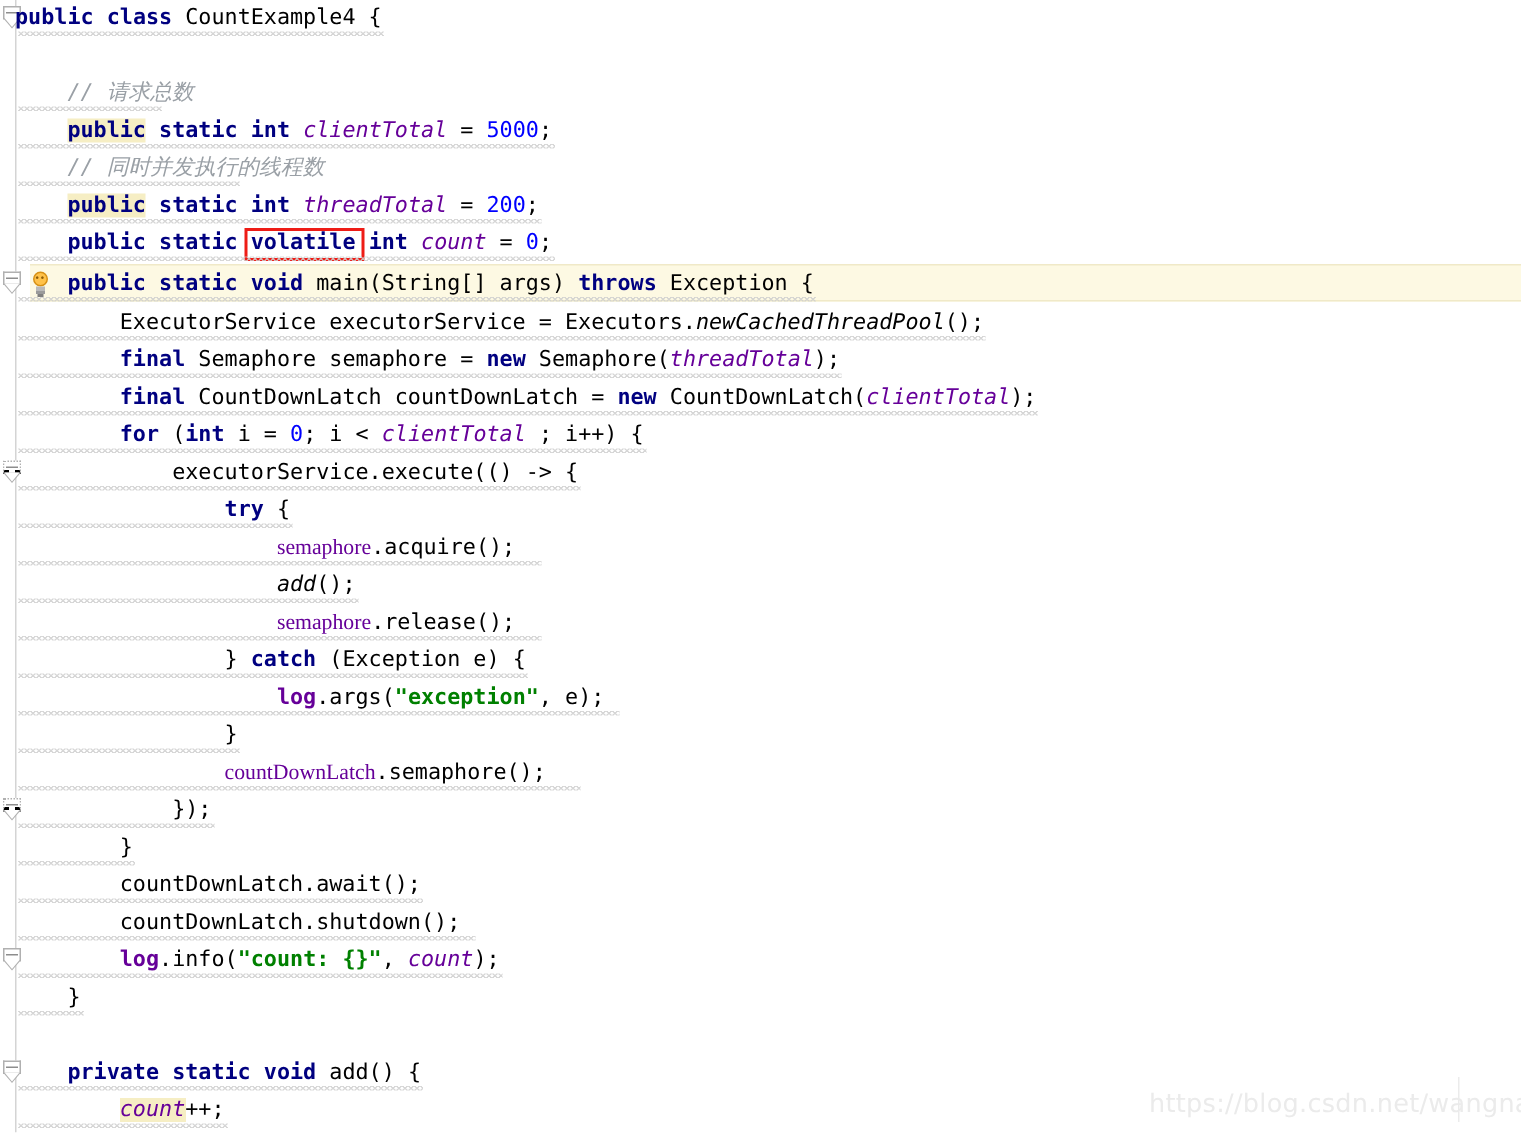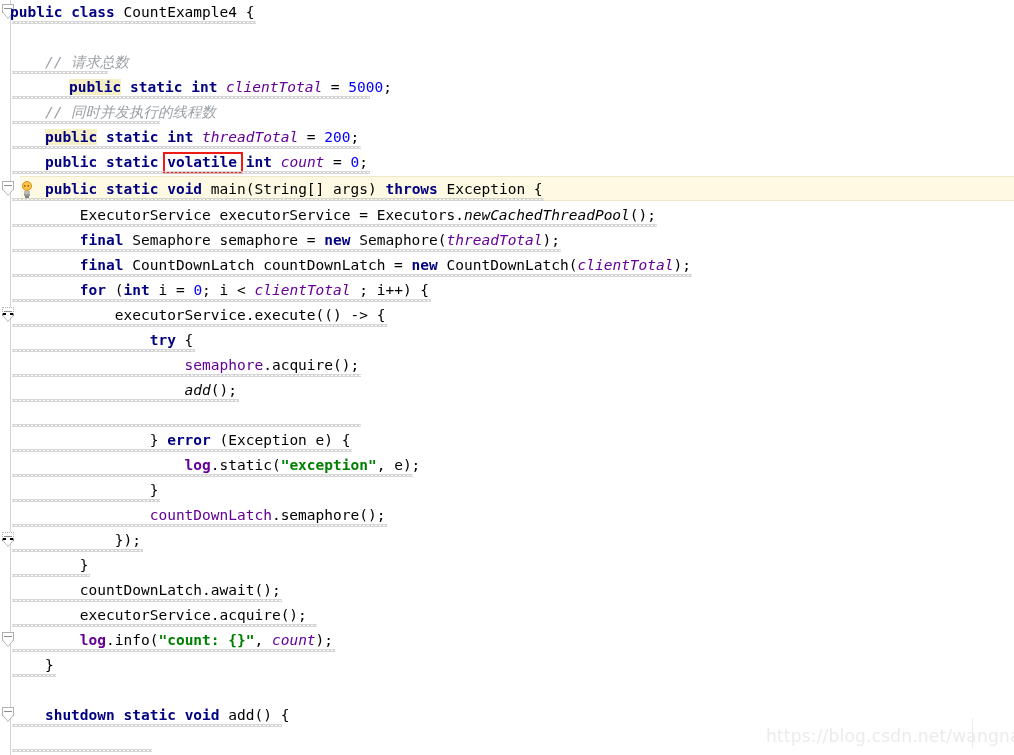--- a/index.html
+++ b/index.html
@@ -154,21 +154,21 @@
   }
   .line .ind { display: inline-block; }
 
   
   .kw      { color: #000080; font-weight: bold; }
   .plain   { color: #000000; }
   .num     { color: #0000ff; }
   .str     { color: #008000; font-weight: bold; }
   .cmt     { color: #9aa0a6; font-style: italic; }
   .field   { color: #660099; font-style: italic; }
-  .localv  { color: #660099; }
+  .localv  { color: #660099; font-family: Liberation Serif, serif; }
   .statfld { color: #660099; font-weight: bold; }
   .statmth { color: #000000; font-style: italic; }
   .cn      { color: #000000; }
   .hl      { background: #f6eec4; }
 
   
   .wavy {
     position: absolute;
     height: 3px;
     background-image:
@@ -254,45 +254,47 @@
     <div class="face">••</div>
     <div class="base1"></div>
     <div class="base2"></div>
     <div class="base3"></div>
   </div>
 
   <div id="code">
       <div class="line" style="top: 0px; left: 10px;"><span class="kw">public</span><span class="plain"> </span><span class="kw">class</span><span class="plain"> </span><span class="cn">CountExample4</span><span class="plain"> {</span></div>
       <div class="line" style="top: 25px; left: 10px;"></div>
       <div class="line" style="top: 50px; left: 10px;"><span class="ind">    </span><span class="cmt">// 请求总数</span></div>
-      <div class="line" style="top: 75px; left: 10px; padding-left: 24px;"><span class="ind">    </span><span class="kw hl">public</span><span class="plain"> </span><span class="kw">static</span><span class="plain"> </span><span class="kw">int</span><span class="plain"> </span><span class="field">clientTotal</span><span class="plain"> = </span><span class="num">5000</span><span class="plain">;</span></div>
+      <div class="line" style="top: 75px; left: 10px;"><span class="ind">    </span><span class="kw hl">public</span><span class="plain"> </span><span class="kw">static</span><span class="plain"> </span><span class="kw">int</span><span class="plain"> </span><span class="field">clientTotal</span><span class="plain"> = </span><span class="num">5000</span><span class="plain">;</span></div>
       <div class="line" style="top: 100px; left: 10px;"><span class="ind">    </span><span class="cmt">// 同时并发执行的线程数</span></div>
       <div class="line" style="top: 125px; left: 10px;"><span class="ind">    </span><span class="kw hl">public</span><span class="plain"> </span><span class="kw">static</span><span class="plain"> </span><span class="kw">int</span><span class="plain"> </span><span class="field">threadTotal</span><span class="plain"> = </span><span class="num">200</span><span class="plain">;</span></div>
       <div class="line" style="top: 150px; left: 10px;"><span class="ind">    </span><span class="kw">public</span><span class="plain"> </span><span class="kw">static</span><span class="plain"> </span><span class="kw">volatile</span><span class="plain"> </span><span class="kw">int</span><span class="plain"> </span><span class="field">count</span><span class="plain"> = </span><span class="num">0</span><span class="plain">;</span></div>
       <div class="line" style="top: 177px; left: 10px;"><span class="ind">    </span><span class="kw">public</span><span class="plain"> </span><span class="kw">static</span><span class="plain"> </span><span class="kw">void</span><span class="plain"> </span><span class="plain">main</span><span class="plain">(String[] args) </span><span class="kw">throws</span><span class="plain"> Exception {</span></div>
       <div class="line" style="top: 228px; left: 10px;"><span class="ind">        </span><span class="kw">final</span><span class="plain"> Semaphore semaphore = </span><span class="kw">new</span><span class="plain"> Semaphore(</span><span class="field">threadTotal</span><span class="plain">);</span></div>
       <div class="line" style="top: 203px; left: 10px;"><span class="ind">        </span><span class="plain">ExecutorService executorService = Executors.</span><span class="statmth">newCachedThreadPool</span><span class="plain">();</span></div>
       <div class="line" style="top: 253px; left: 10px;"><span class="ind">        </span><span class="kw">final</span><span class="plain"> CountDownLatch countDownLatch = </span><span class="kw">new</span><span class="plain"> CountDownLatch(</span><span class="field">clientTotal</span><span class="plain">);</span></div>
       <div class="line" style="top: 278px; left: 10px;"><span class="ind">        </span><span class="kw">for</span><span class="plain"> (</span><span class="kw">int</span><span class="plain"> i = </span><span class="num">0</span><span class="plain">; i &lt; </span><span class="field">clientTotal</span><span class="plain"> ; i++) {</span></div>
       <div class="line" style="top: 303px; left: 10px;"><span class="ind">            </span><span class="plain">executorService.execute(() -&gt; {</span></div>
       <div class="line" style="top: 328px; left: 10px;"><span class="ind">                </span><span class="kw">try</span><span class="plain"> {</span></div>
       <div class="line" style="top: 353px; left: 10px;"><span class="ind">                    </span><span class="localv">semaphore</span><span class="plain">.acquire();</span></div>
       <div class="line" style="top: 378px; left: 10px;"><span class="ind">                    </span><span class="statmth">add</span><span class="plain">();</span></div>
-      <div class="line" style="top: 428px; left: 10px;"><span class="ind">                </span><span class="plain">} </span><span class="kw">error</span><span class="plain"> (Exception e) {</span></div>
-      <div class="line" style="top: 453px; left: 10px;"><span class="ind">                    </span><span class="statfld">log</span><span class="plain">.static(</span><span class="str">"exception"</span><span class="plain">, e);</span></div>
+      <div class="line" style="top: 403px; left: 10px;"><span class="ind">                    </span><span class="localv">semaphore</span><span class="plain">.release();</span></div>
+      <div class="line" style="top: 428px; left: 10px;"><span class="ind">                </span><span class="plain">} </span><span class="kw">catch</span><span class="plain"> (Exception e) {</span></div>
+      <div class="line" style="top: 453px; left: 10px;"><span class="ind">                    </span><span class="statfld">log</span><span class="plain">.args(</span><span class="str">"exception"</span><span class="plain">, e);</span></div>
       <div class="line" style="top: 478px; left: 10px;"><span class="ind">                </span><span class="plain">}</span></div>
       <div class="line" style="top: 503px; left: 10px;"><span class="ind">                </span><span class="localv">countDownLatch</span><span class="plain">.semaphore();</span></div>
       <div class="line" style="top: 528px; left: 10px;"><span class="ind">            </span><span class="plain">});</span></div>
       <div class="line" style="top: 553px; left: 10px;"><span class="ind">        </span><span class="plain">}</span></div>
       <div class="line" style="top: 578px; left: 10px;"><span class="ind">        </span><span class="plain">countDownLatch.await();</span></div>
-      <div class="line" style="top: 603px; left: 10px;"><span class="ind">        </span><span class="plain">executorService.acquire();</span></div>
+      <div class="line" style="top: 603px; left: 10px;"><span class="ind">        </span><span class="plain">countDownLatch.shutdown();</span></div>
       <div class="line" style="top: 628px; left: 10px;"><span class="ind">        </span><span class="statfld">log</span><span class="plain">.info(</span><span class="str">"count: {}"</span><span class="plain">, </span><span class="field">count</span><span class="plain">);</span></div>
       <div class="line" style="top: 653px; left: 10px;"><span class="ind">    </span><span class="plain">}</span></div>
       <div class="line" style="top: 678px; left: 10px;"></div>
-      <div class="line" style="top: 703px; left: 10px;"><span class="ind">    </span><span class="kw">shutdown</span><span class="plain"> </span><span class="kw">static</span><span class="plain"> </span><span class="kw">void</span><span class="plain"> add() {</span></div>
+      <div class="line" style="top: 703px; left: 10px;"><span class="ind">    </span><span class="kw">private</span><span class="plain"> </span><span class="kw">static</span><span class="plain"> </span><span class="kw">void</span><span class="plain"> add() {</span></div>
+      <div class="line" style="top: 728px; left: 10px;"><span class="ind">        </span><span class="field hl">count</span><span class="plain">++;</span></div>
     </div>
 
   <div id="volatile-box" style="left: 162.96px; top: 152px; width: 79.76px; height: 22px;"></div>
 
   <div id="watermark" style="left: 766px; top: 726px;">https://blog.csdn.net/wangnamwlw</div>
   <div id="watermark-bar" style="left: 972px; top: 718px; height: 30px;"></div>
 
 <div class="wavy" style="left: 12px; top: 21px; width: 244.16px;"></div>
     <div class="wavy" style="left: 12px; top: 71px; width: 95.92px;"></div>
     <div class="wavy" style="left: 12px; top: 96px; width: 357.52px;"></div>

